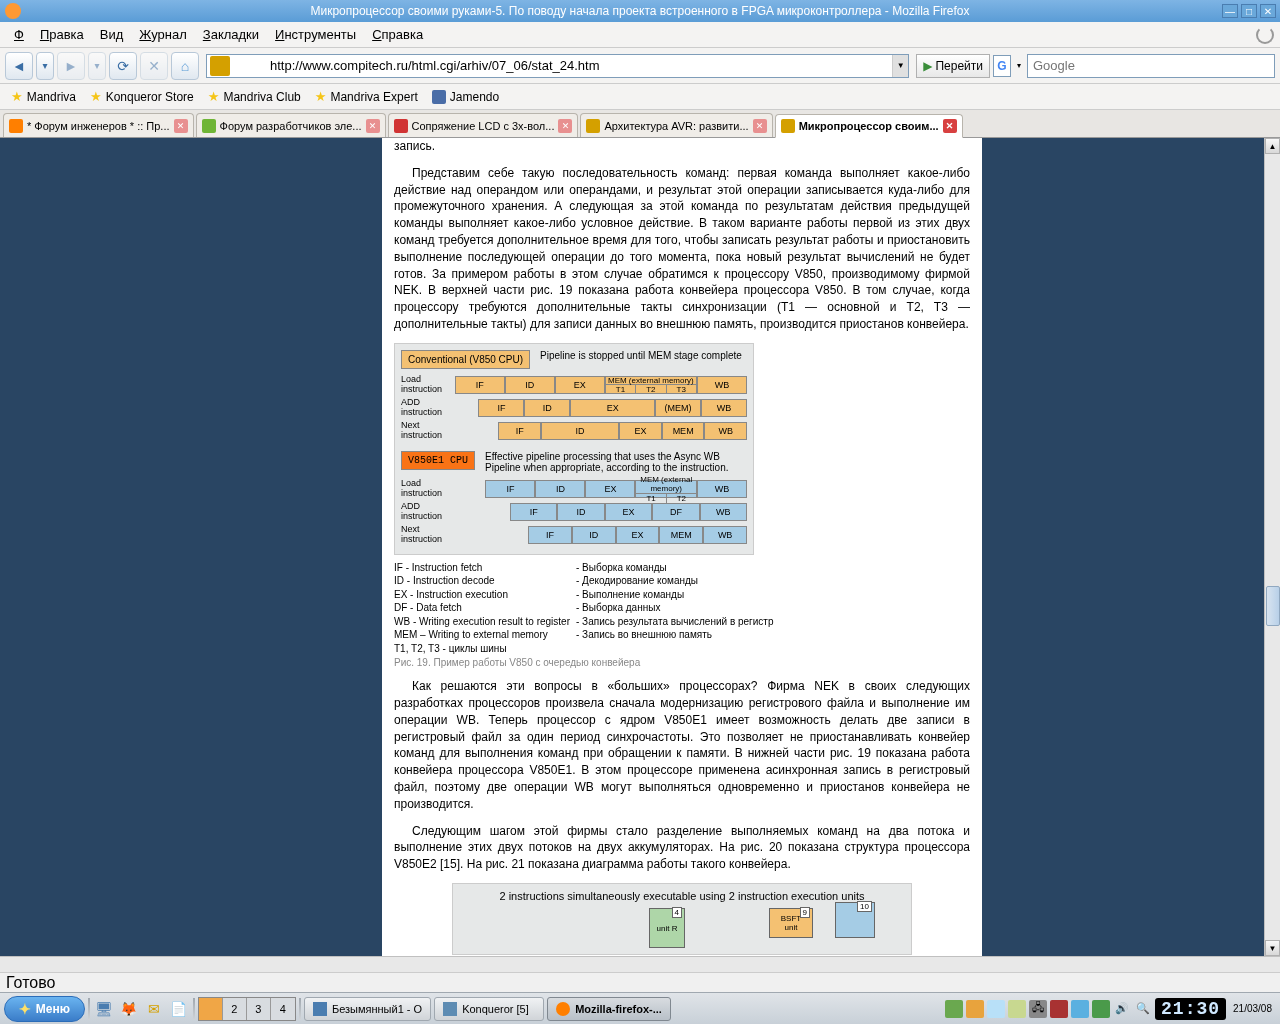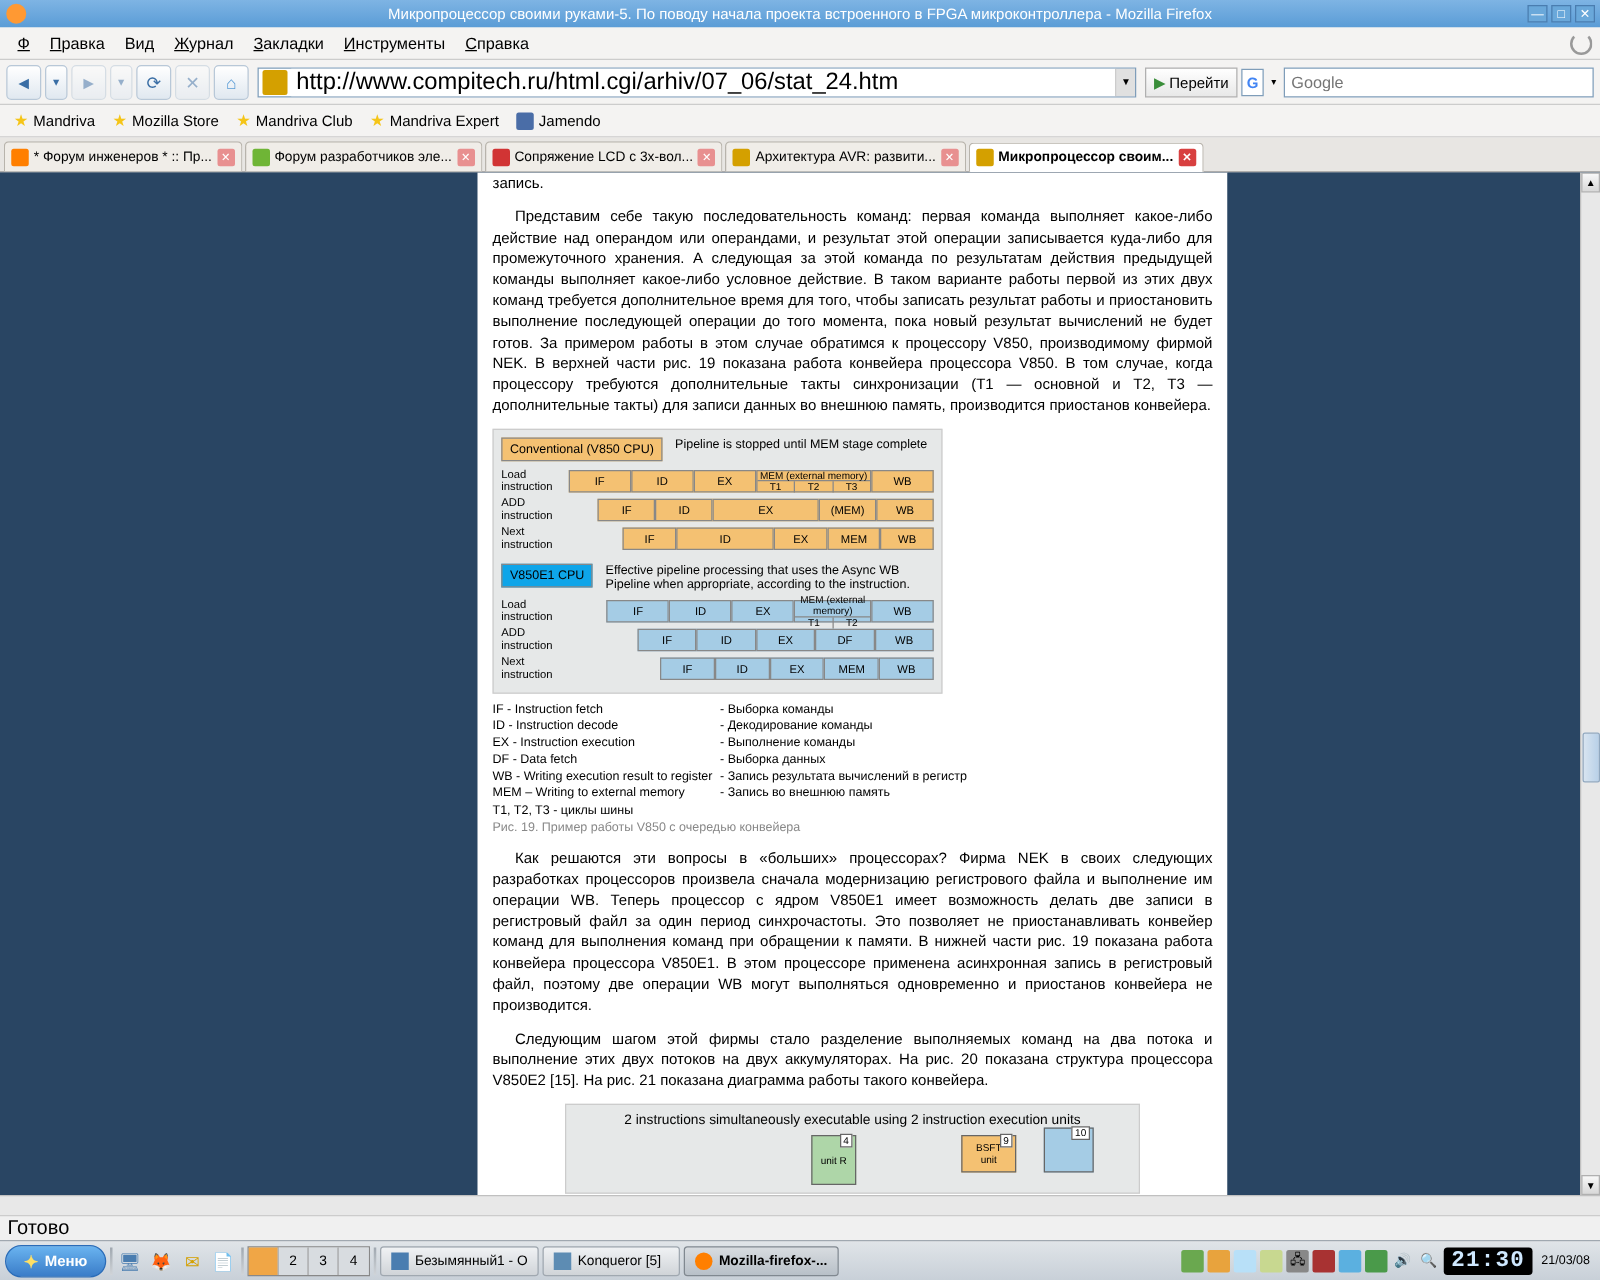--- a/index.html
+++ b/index.html
@@ -18,21 +18,21 @@
 .menubar-item u { text-decoration: underline; }
 .throbber { position: absolute; right: 6px; width: 18px; height: 18px; border: 2px solid #999; border-radius: 50%; border-top-color: transparent; }
 
 
 .navbar { height: 36px; background: #f4f3f2; display: flex; align-items: center; padding: 0 5px; gap: 3px; border-bottom: 1px solid #ccc; }
 .nav-btn { width: 28px; height: 28px; border: 1px solid #b8c8d8; border-radius: 4px; background: linear-gradient(to bottom, #fff, #e0e8f0); display: flex; align-items: center; justify-content: center; cursor: pointer; font-size: 14px; color: #3a6ea5; }
 .nav-btn.small { width: 18px; font-size: 10px; }
 .nav-btn.disabled { opacity: 0.5; }
 .url-bar { flex: 1; height: 24px; border: 1px solid #7f9db9; background: #fff; display: flex; align-items: center; margin: 0 4px; }
 .url-icon { width: 20px; height: 20px; margin: 0 3px; background: #d4a000; border-radius: 2px; }
-.url-input { flex: 1; border: none; outline: none; font-size: 19px; padding: 0 4px; }
+.url-input { flex: 1; border: none; outline: none; font-size: 13px; padding: 0 4px; margin-left: 33px; }
 .url-drop { width: 16px; height: 22px; background: #e0e0e0; border-left: 1px solid #ccc; display: flex; align-items: center; justify-content: center; font-size: 8px; }
 .go-btn { height: 24px; padding: 0 6px; border: 1px solid #b0b0b0; background: linear-gradient(to bottom, #fff, #e8e8e8); display: flex; align-items: center; gap: 3px; cursor: pointer; font-size: 12px; }
 .search-engine { width: 18px; height: 22px; border: 1px solid #7f9db9; background: #fff; display: flex; align-items: center; justify-content: center; }
 .search-box { width: 248px; height: 24px; border: 1px solid #7f9db9; background: #fff; padding: 0 5px; font-size: 13px; }
 
 
 .bookmarks-bar { height: 26px; background: #f4f3f2; display: flex; align-items: center; padding: 0 5px; gap: 2px; border-bottom: 1px solid #ccc; }
 .bm-item { display: flex; align-items: center; gap: 4px; padding: 2px 6px; cursor: pointer; font-size: 12px; }
 .star-icon { color: #f5c518; font-size: 13px; }
 .jam-icon { width: 14px; height: 14px; background: #4a6da7; border-radius: 2px; display: inline-block; }
@@ -64,21 +64,21 @@
 
 .article-para { font-size: 12px; line-height: 1.4; text-align: justify; font-family: Verdana, Arial, sans-serif; color: #000; margin-bottom: 10px; }
 .article-para .indent { display: inline-block; width: 18px; }
 
 
 .diagram-container { margin: 8px 0; }
 .pipe-block { background: #e6e8e8; border: 1px solid #ccc; padding: 6px; margin-bottom: 6px; }
 .pipe-header { display: flex; align-items: flex-start; gap: 10px; margin-bottom: 6px; font-size: 10px; }
 .cpu-badge { padding: 3px 6px; border: 1px solid #888; font-size: 10px; white-space: nowrap; }
 .cpu-badge.orange { background: #f4c172; }
-.cpu-badge.blue { background: #0ea5e9; }
+.cpu-badge.blue { background: #f97316; font-family: Liberation Mono, monospace; }
 .pipe-row { display: flex; align-items: center; margin-bottom: 3px; font-size: 10px; min-height: 20px; }
 .pipe-label { width: 56px; font-size: 9px; line-height: 1.1; }
 .stage { border: 1px solid #888; height: 18px; display: flex; align-items: center; justify-content: center; font-size: 9px; }
 .stage.w1 { width: 52px; }
 .stage.mem { width: 96px; flex-direction: column; padding: 0; }
 .stage.mem .mem-top { font-size: 8px; border-bottom: 1px solid #888; width: 100%; text-align: center; height: 9px; line-height: 9px; }
 .stage.mem .mem-bot { display: flex; width: 100%; height: 9px; }
 .stage.mem .mem-bot span { flex: 1; border-right: 1px solid #888; font-size: 8px; text-align: center; line-height: 9px; }
 .stage.mem .mem-bot span:last-child { border-right: none; }
 .stage.mem2 { width: 64px; flex-direction: column; }
@@ -171,21 +171,21 @@
     <input class="search-box" placeholder="Google" style="">
   </div>
 
   <div class="bookmarks-bar">
     <div class="bm-item">
         <span class="star-icon">★</span>
         <span>Mandriva</span>
       </div>
     <div class="bm-item">
         <span class="star-icon">★</span>
-        <span>Mozilla Store</span>
+        <span>Konqueror Store</span>
       </div>
     <div class="bm-item">
         <span class="star-icon">★</span>
         <span>Mandriva Club</span>
       </div>
     <div class="bm-item">
         <span class="star-icon">★</span>
         <span>Mandriva Expert</span>
       </div>
     <div class="bm-item">

